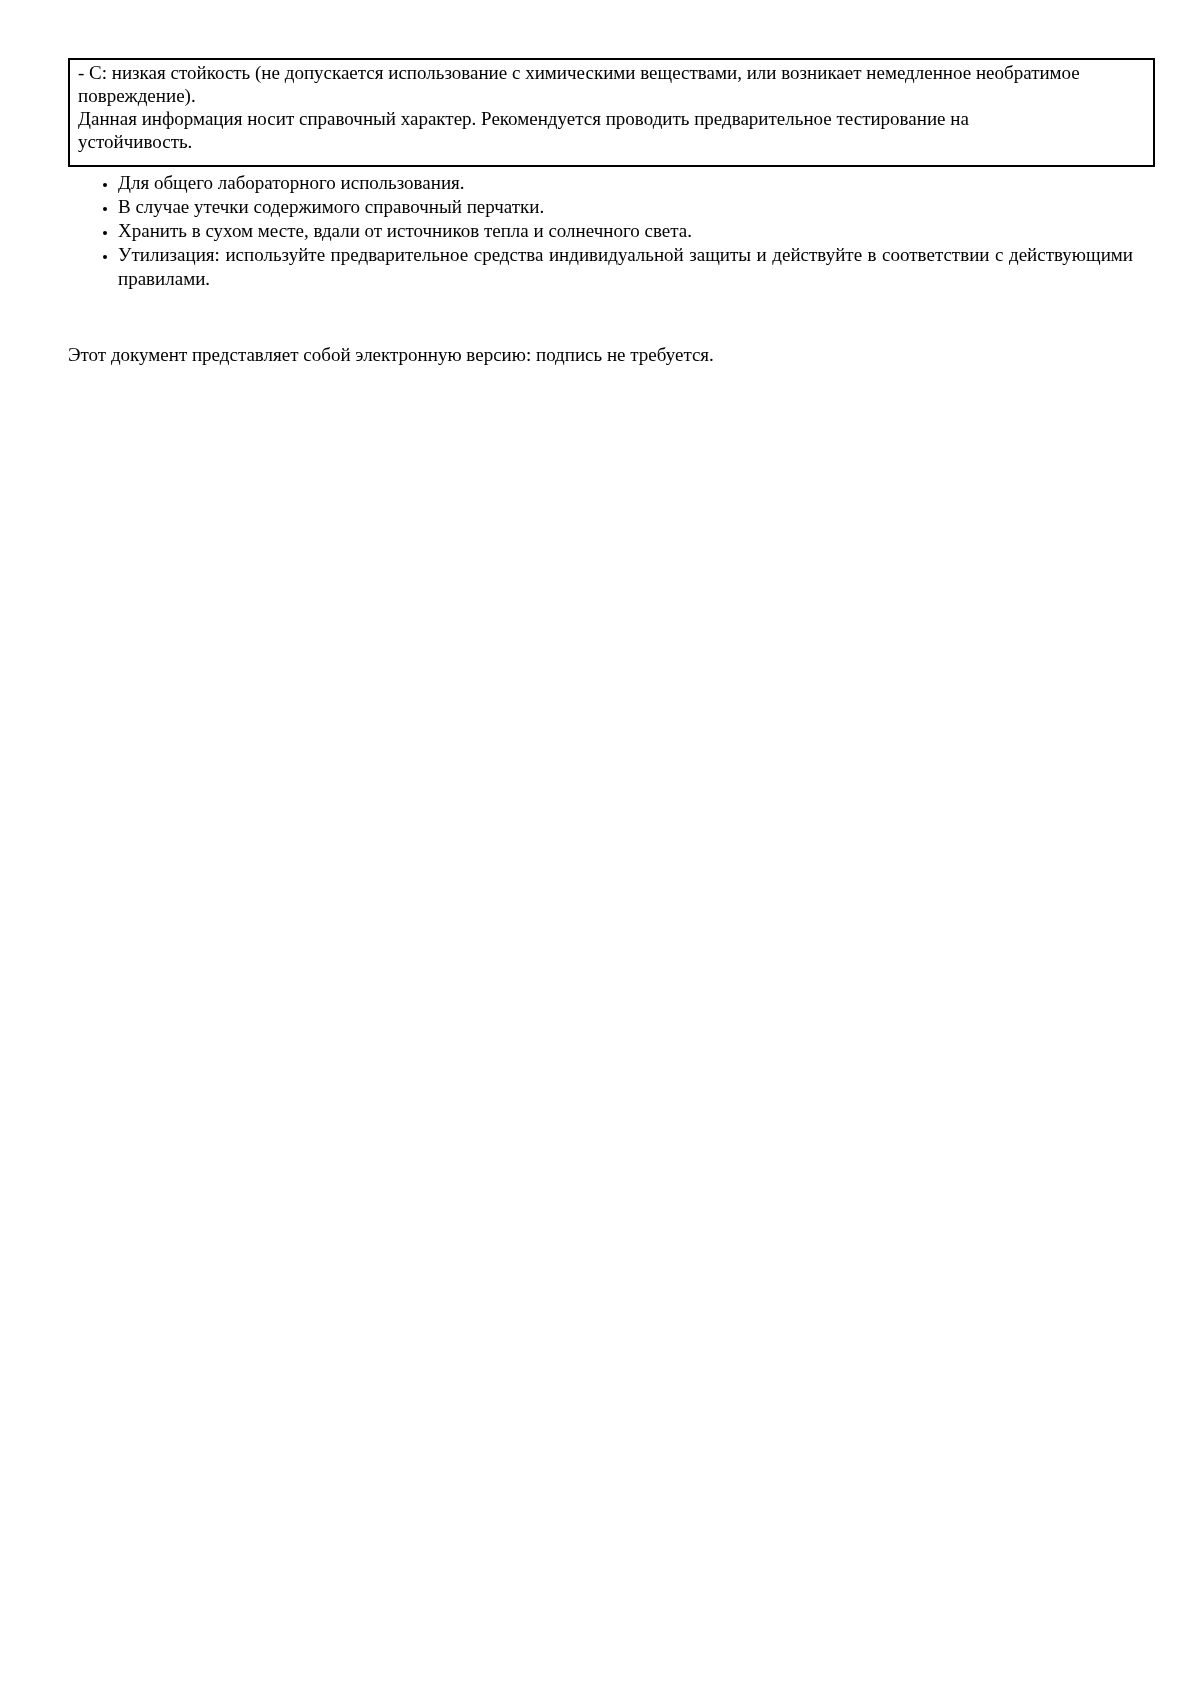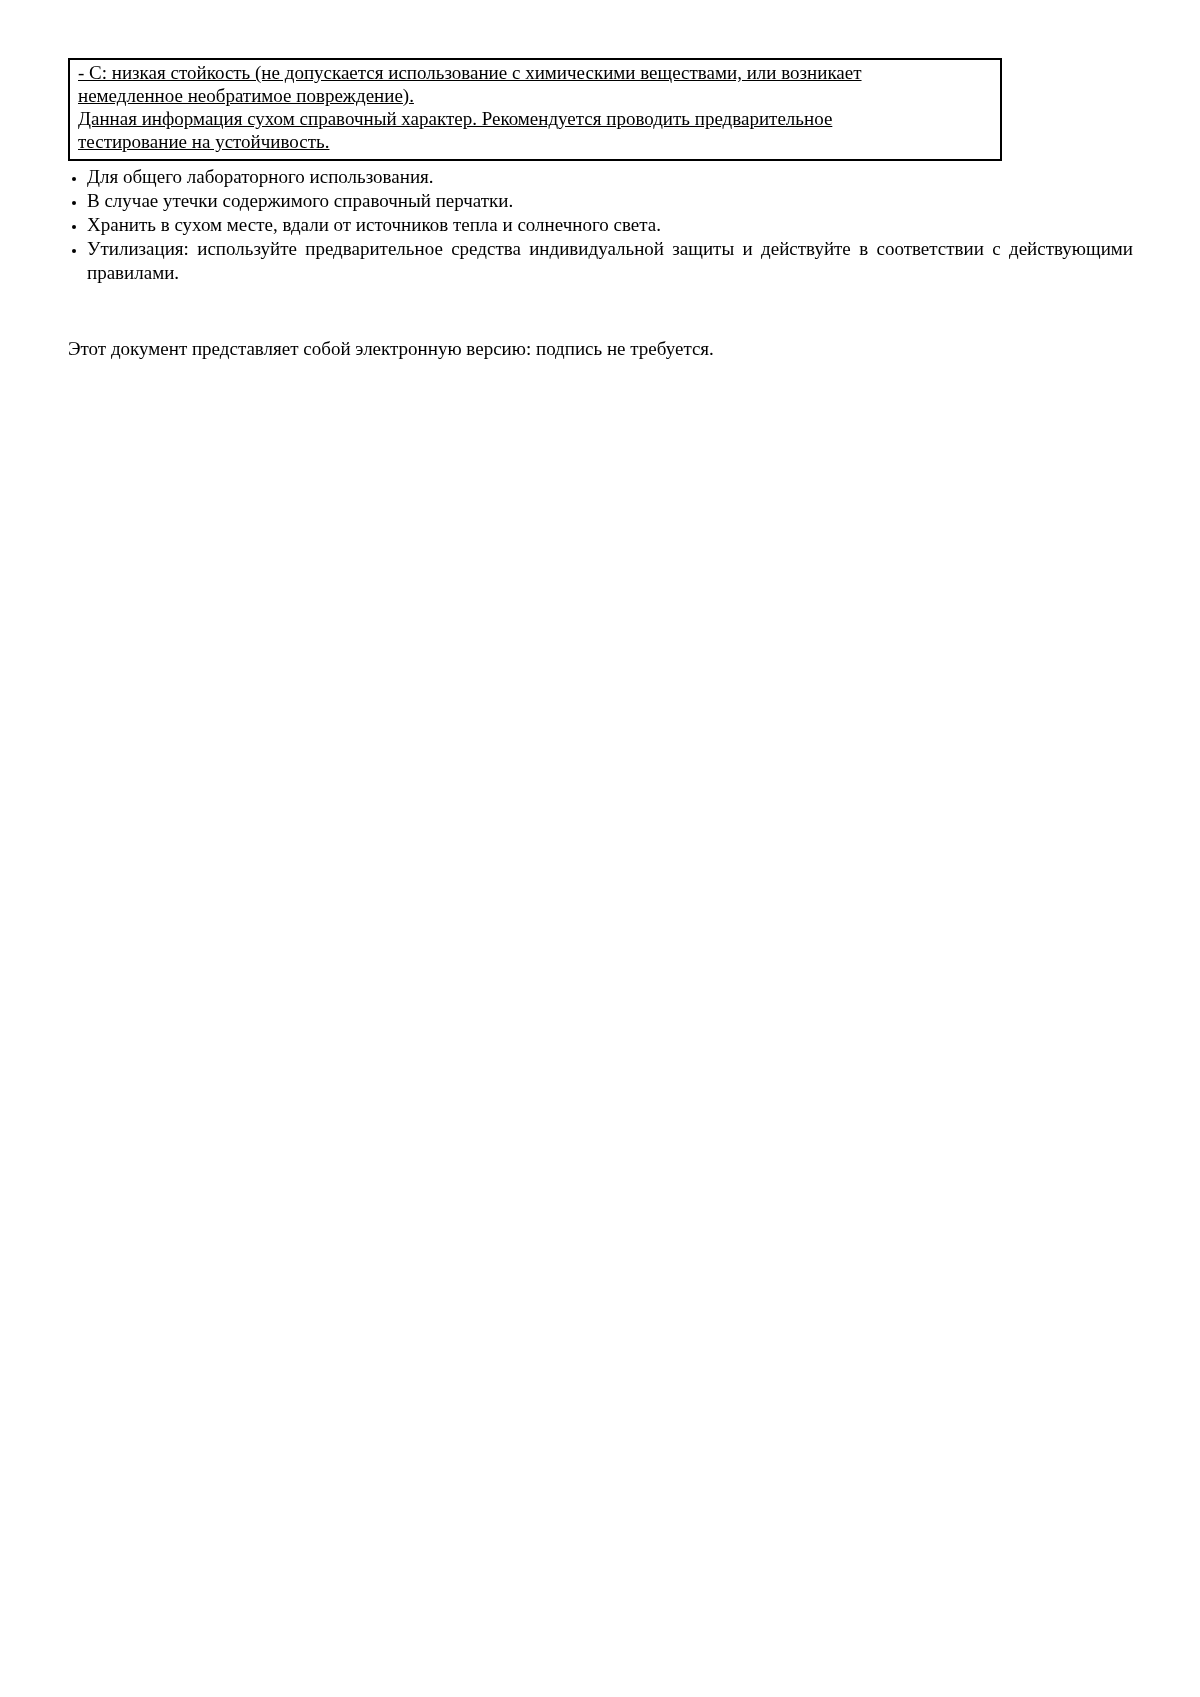--- a/index.html
+++ b/index.html
@@ -14,34 +14,33 @@
     background: #ffffff;
     color: #000000;
     font-family: "Liberation Serif", "DejaVu Serif", serif;
     font-size: 19px;
     line-height: 23px;
     overflow: hidden;
   }
   .notice-box {
     box-sizing: border-box;
     margin: 58px 0 0 68px;
-    width: 934px;
+    width: 1087px;
     border: 2px solid #000000;
-    padding: 1px 70px 6px 8px;
-    text-decoration: underline;
+    padding: 1px 70px 12px 8px;
   }
   .notice-box p {
     margin: 0;
   }
   .instructions-heading {
     margin: 9px 0 0 115px;
   }
   .bullet-list {
     margin: 4px 0 0 0;
-    padding-left: 87px;
+    padding-left: 118px;
     padding-right: 67px;
     line-height: 24px;
     list-style: disc outside;
   }
   .bullet-list li {
     margin: 0;
     padding: 0;
     text-align: justify;
   }
   .bullet-list li::marker {
@@ -53,21 +52,21 @@
     text-align: left;
   }
 </style>
 </head>
 <body>
 
 <div class="page">
 
   <div class="notice-box">
     <p>- С: низкая стойкость (не допускается использование с химическими веществами, или возникает немедленное необратимое повреждение).</p>
-    <p>Данная информация сухом справочный характер. Рекомендуется проводить предварительное тестирование на устойчивость.</p>
+    <p>Данная информация носит справочный характер. Рекомендуется проводить предварительное тестирование на устойчивость.</p>
   </div>
 
 
   <ul class="bullet-list">
     <li>Для общего лабораторного использования.</li>
     <li>В случае утечки содержимого справочный перчатки.</li>
     <li>Хранить в сухом месте, вдали от источников тепла и солнечного света.</li>
     <li>Утилизация: используйте предварительное средства индивидуальной защиты и действуйте в соответствии с действующими правилами.</li>
   </ul>
 

